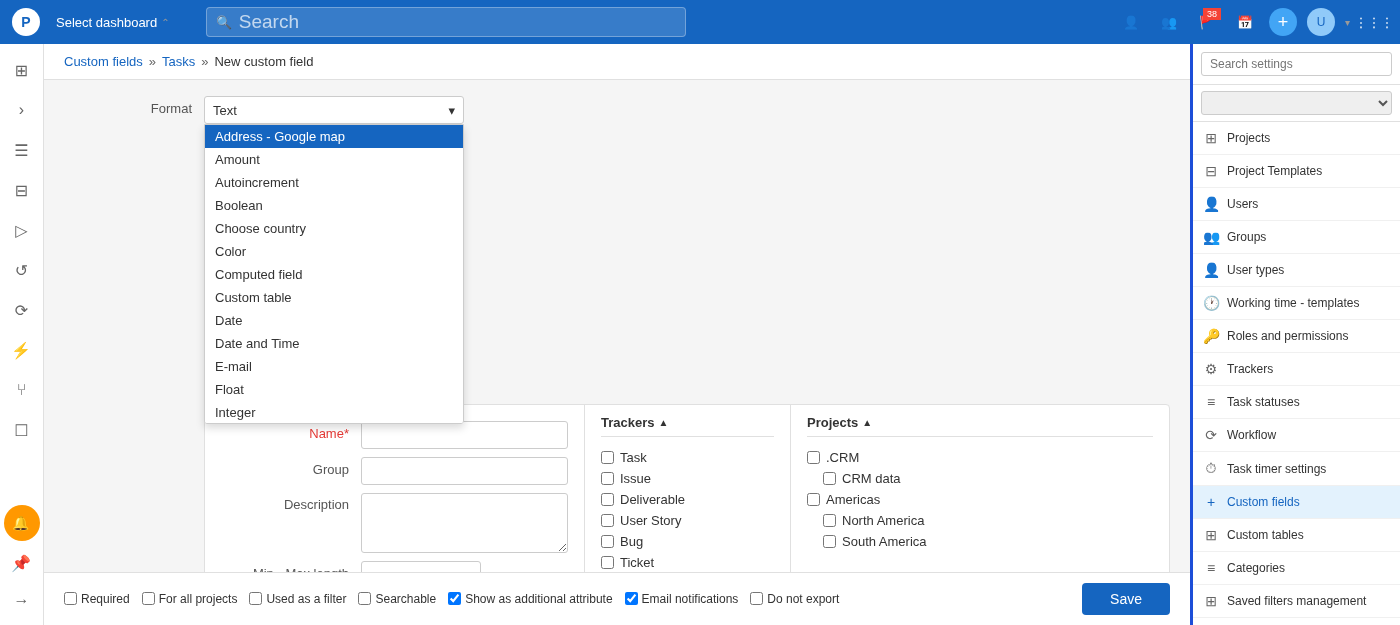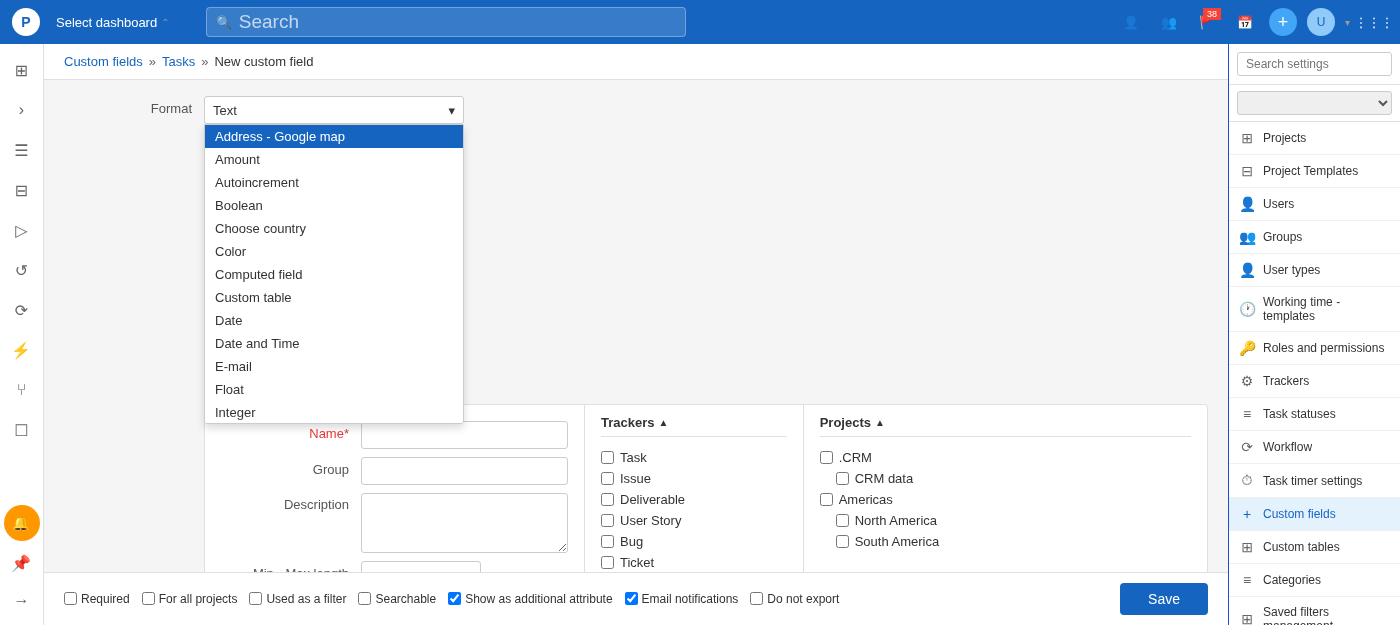--- a/index.html
+++ b/index.html
@@ -249,23 +249,23 @@
       color: white;
       border: none;
       border-radius: 4px;
       padding: 8px 28px;
       font-size: 14px;
       cursor: pointer;
     }
 
     
     .right-sidebar {
-      width: 172px;
+      width: 210px;
       background: white;
-      border-left: 1px solid #1d4ed8;
+      border-left: 3px solid #1d4ed8;
       overflow-y: auto;
       flex-shrink: 0;
     }
     .right-sidebar-search {
       padding: 8px;
       border-bottom: 1px solid #e0e0e0;
     }
     .right-sidebar-search-input {
       width: 100%;
       border: 1px solid #ccc;

